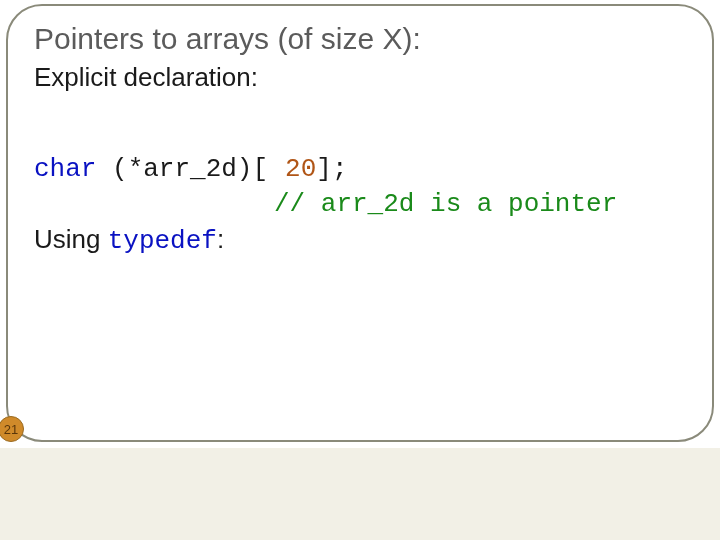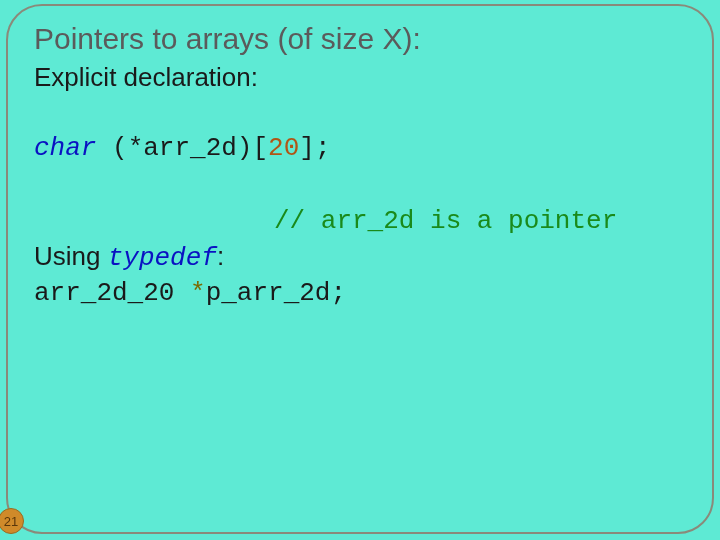--- a/index.html
+++ b/index.html
@@ -6,22 +6,22 @@
   html, body {
     width: 720px;
     height: 540px;
     background: #f2f0e6;
     font-family: Arial, Helvetica, sans-serif;
     overflow: hidden;
   }
   .slide {
     position: relative;
     width: 720px;
-    height: 540px;
-    background: #5eead4;
+    height: 448px;
+    background: #ffffff;
   }
   .frame {
     position: absolute;
     left: 6px;
     top: 4px;
     right: 6px;
     bottom: 6px;
     border: 2px solid #8a8a7a;
     border-radius: 36px;
     padding: 14px 26px 20px 26px;
@@ -29,38 +29,37 @@
   .title {
     font-size: 30px;
     color: #5b5b5b;
     font-weight: 400;
     margin-top: 2px;
     margin-bottom: 6px;
   }
   .subhead {
     font-size: 26px;
     color: #1a1a1a;
-    margin-bottom: 38px;
+    margin-bottom: 59px;
   }
   .body {
     font-size: 26px;
     line-height: 1.35;
     color: #1a1a1a;
   }
   .mono {
     font-family: Consolas, "Courier New", monospace;
   }
-  .kw { color: #0a12c2; font-style: italic; }
-  .num { color: #b05516; }
+  .kw { color: #0a12c2; }
+  .num { color: #b05516; margin-left: 17px; }
   .cmt { color: #1a8a1a; }
   .op { color: #7a6a00; }
   .indent-comment {
     display: block;
     padding-left: 240px;
-    margin-top: 38px;
   }
   .badge {
     position: absolute;
     left: -2px;
     bottom: 6px;
     width: 26px;
     height: 26px;
     border-radius: 50%;
     background: #d08a2a;
     border: 1px solid #9a6a20;
@@ -86,23 +85,20 @@
         <span class="kw">char</span><span> (*arr_2d)[</span><span class="num">20</span><span>];</span>
       </div>
 
       <span class="mono cmt indent-comment">// arr_2d is a pointer</span>
 
       <div>
         <span>Using </span><span class="mono kw">typedef</span><span>:</span>
       </div>
 
 
-      <div class="mono">
-        <span>arr_2d_20 </span><span class="op">*</span><span>p_arr_2d;</span>
-      </div>
 
 
 
     </div>
   </div>
 
   <div class="badge">21</div>
 </div>
 
 </body></html>

